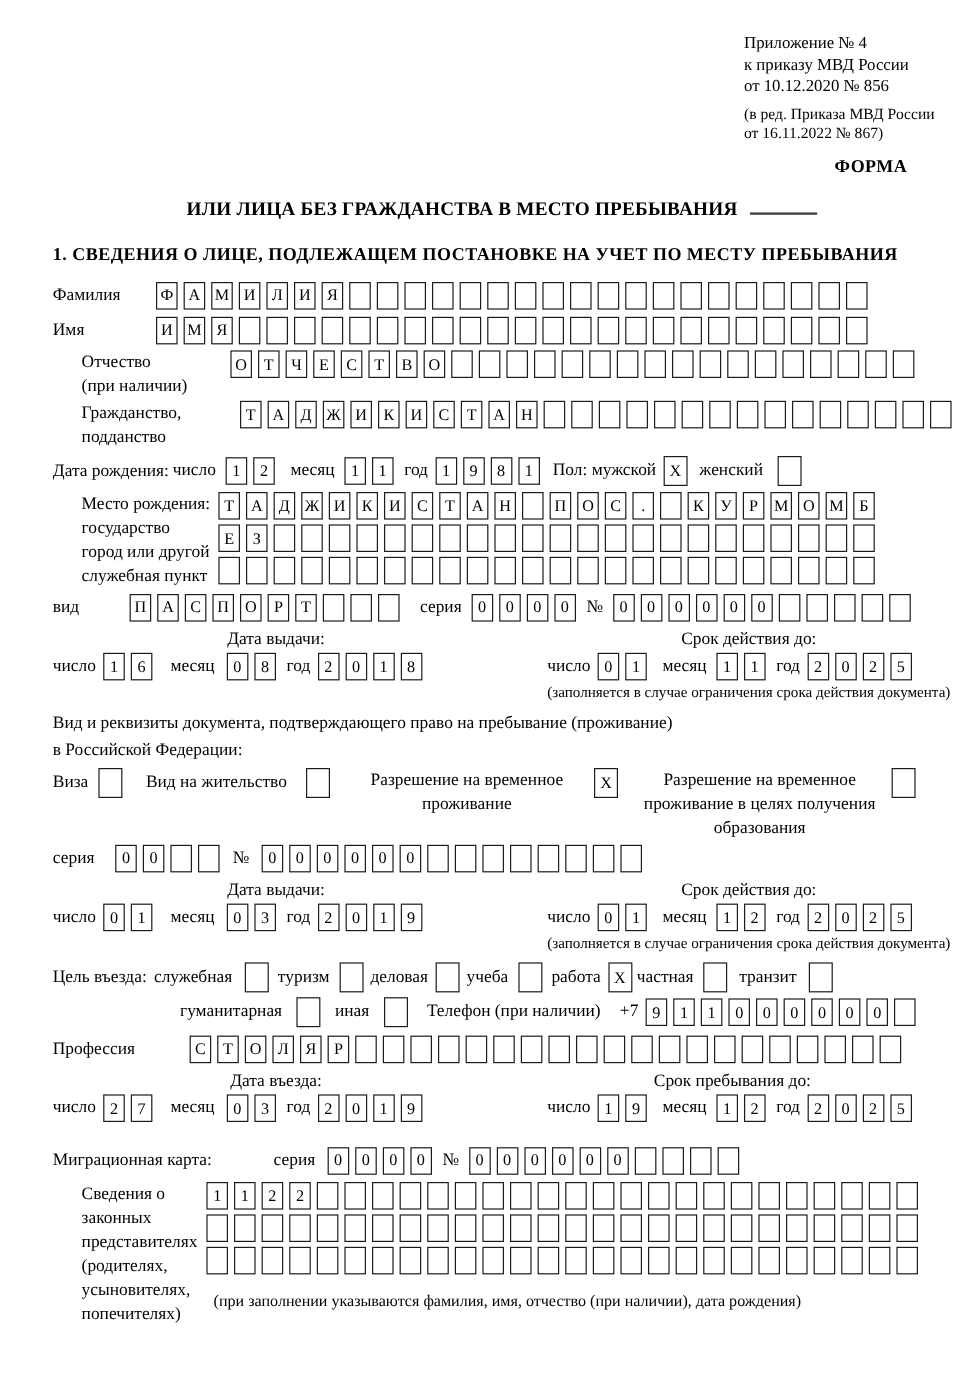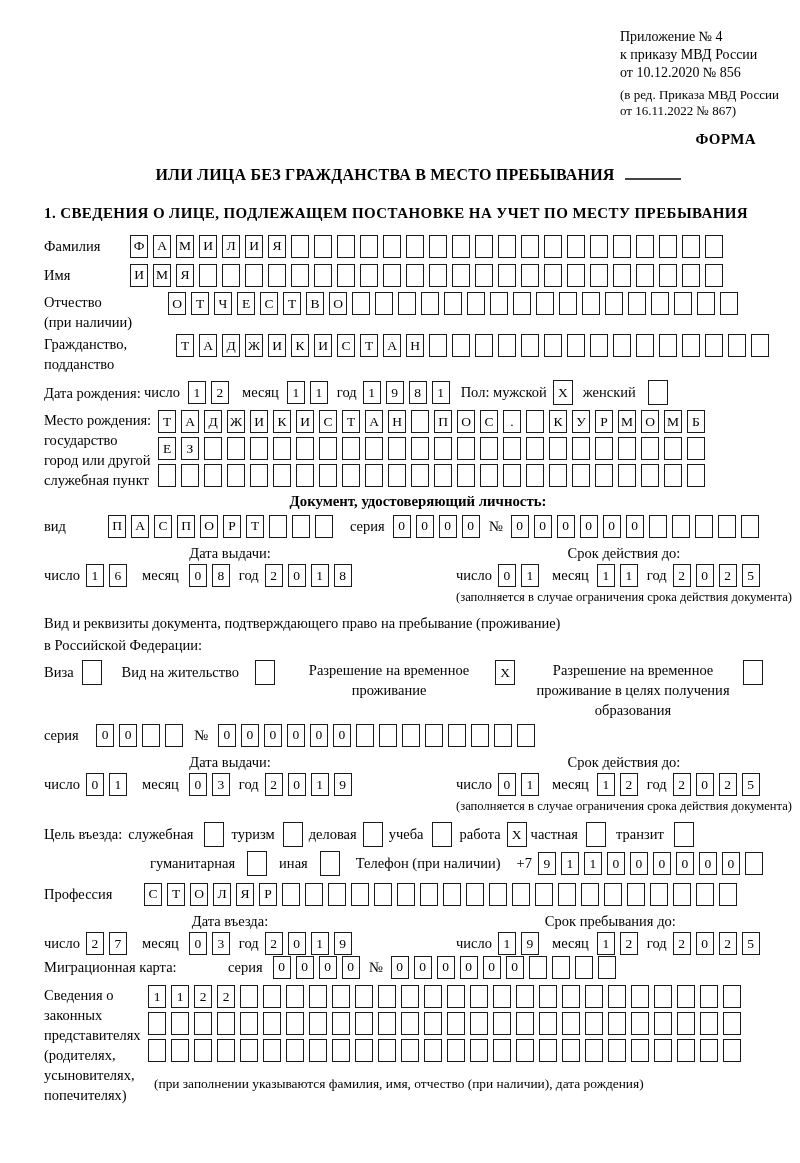--- a/index.html
+++ b/index.html
@@ -12,21 +12,21 @@
   .annex .small.first{margin-top:5px;}
   .form-label{font-weight:bold;text-align:right;padding-right:36px;margin-top:12px;font-size:15px;letter-spacing:.4px;}
 
   .title{margin-top:16px;text-align:center;font-weight:bold;font-size:16px;line-height:22px;letter-spacing:.2px;}
   .blank{display:inline-block;width:56px;border-bottom:2px solid #444;margin-left:10px;}
   .section-heading{margin-top:19px;font-weight:bold;font-size:15px;letter-spacing:.4px;}
 
   .frow{display:flex;align-items:center;margin-top:5px;}
   .frow.top{align-items:flex-start;}
   .flabel{flex:none;line-height:24px;}
-  .flabel.multi{line-height:20px;}
+  .flabel.multi{line-height:20px;margin-left:24px;}
   .flabel.multi div{line-height:20px;}
   .w86{width:86px;}.w96{width:96px;}.w100{width:100px;}.w104{width:104px;}
   .w114{width:114px;}.w124{width:124px;}.w64{width:64px;}
 
   .cells{display:flex;flex:none;}
   .cell{flex:none;width:16px;height:21px;border:1.5px solid #1b1b1b;margin-right:5px;
         display:flex;align-items:center;justify-content:center;font-size:13.5px;background:#fff;}
   .cbox{width:18px;height:23px;margin-right:0;}
 
   .ml4{margin-left:4px;}.ml6{margin-left:6px;}.ml8{margin-left:8px;}.ml10{margin-left:10px;}
@@ -313,21 +313,20 @@
           <span class="cell"></span>
           <span class="cell"></span>
           <span class="cell"></span>
           <span class="cell"></span>
           <span class="cell"></span>
           <span class="cell"></span>
         </div>
     </div>
   </div>
 
-  <div class="center-head">Документ, удостоверяющий личность:</div>
 
   <div class="frow" style="margin-top:4px;">
     <span class="flabel w64">вид</span>
     <span class="cells">
         <span class="cell">П</span>
         <span class="cell">А</span>
         <span class="cell">С</span>
         <span class="cell">П</span>
         <span class="cell">О</span>
         <span class="cell">Р</span>
@@ -528,21 +527,21 @@
         <span class="cell">0</span>
         <span class="cell">0</span>
         <span class="cell">0</span>
         <span class="cell">0</span>
         <span class="cell">0</span>
         <span class="cell">0</span>
         <span class="cell"></span>
       </span>
   </div>
 
-  <div class="frow" style="margin-top:6px;">
+  <div class="frow" style="margin-top:6px;gap:14px;">
     <span class="flabel w100">Профессия</span>
     <span class="cells">
         <span class="cell">С</span>
         <span class="cell">Т</span>
         <span class="cell">О</span>
         <span class="cell">Л</span>
         <span class="cell">Я</span>
         <span class="cell">Р</span>
         <span class="cell"></span>
         <span class="cell"></span>
@@ -607,21 +606,21 @@
         <span class="cells ml6">
             <span class="cell">2</span>
             <span class="cell">0</span>
             <span class="cell">2</span>
             <span class="cell">5</span>
           </span>
       </div>
     </div>
   </div>
 
-  <div class="frow" style="margin-top:0;">
+  <div class="frow" style="margin-top:20px;">
     <span class="flabel" style="width:160px;">Миграционная карта:</span>
     <span class="ml24">серия</span>
     <span class="cells ml10">
         <span class="cell">0</span>
         <span class="cell">0</span>
         <span class="cell">0</span>
         <span class="cell">0</span>
       </span>
     <span class="ml4">№</span>
     <span class="cells ml8">

